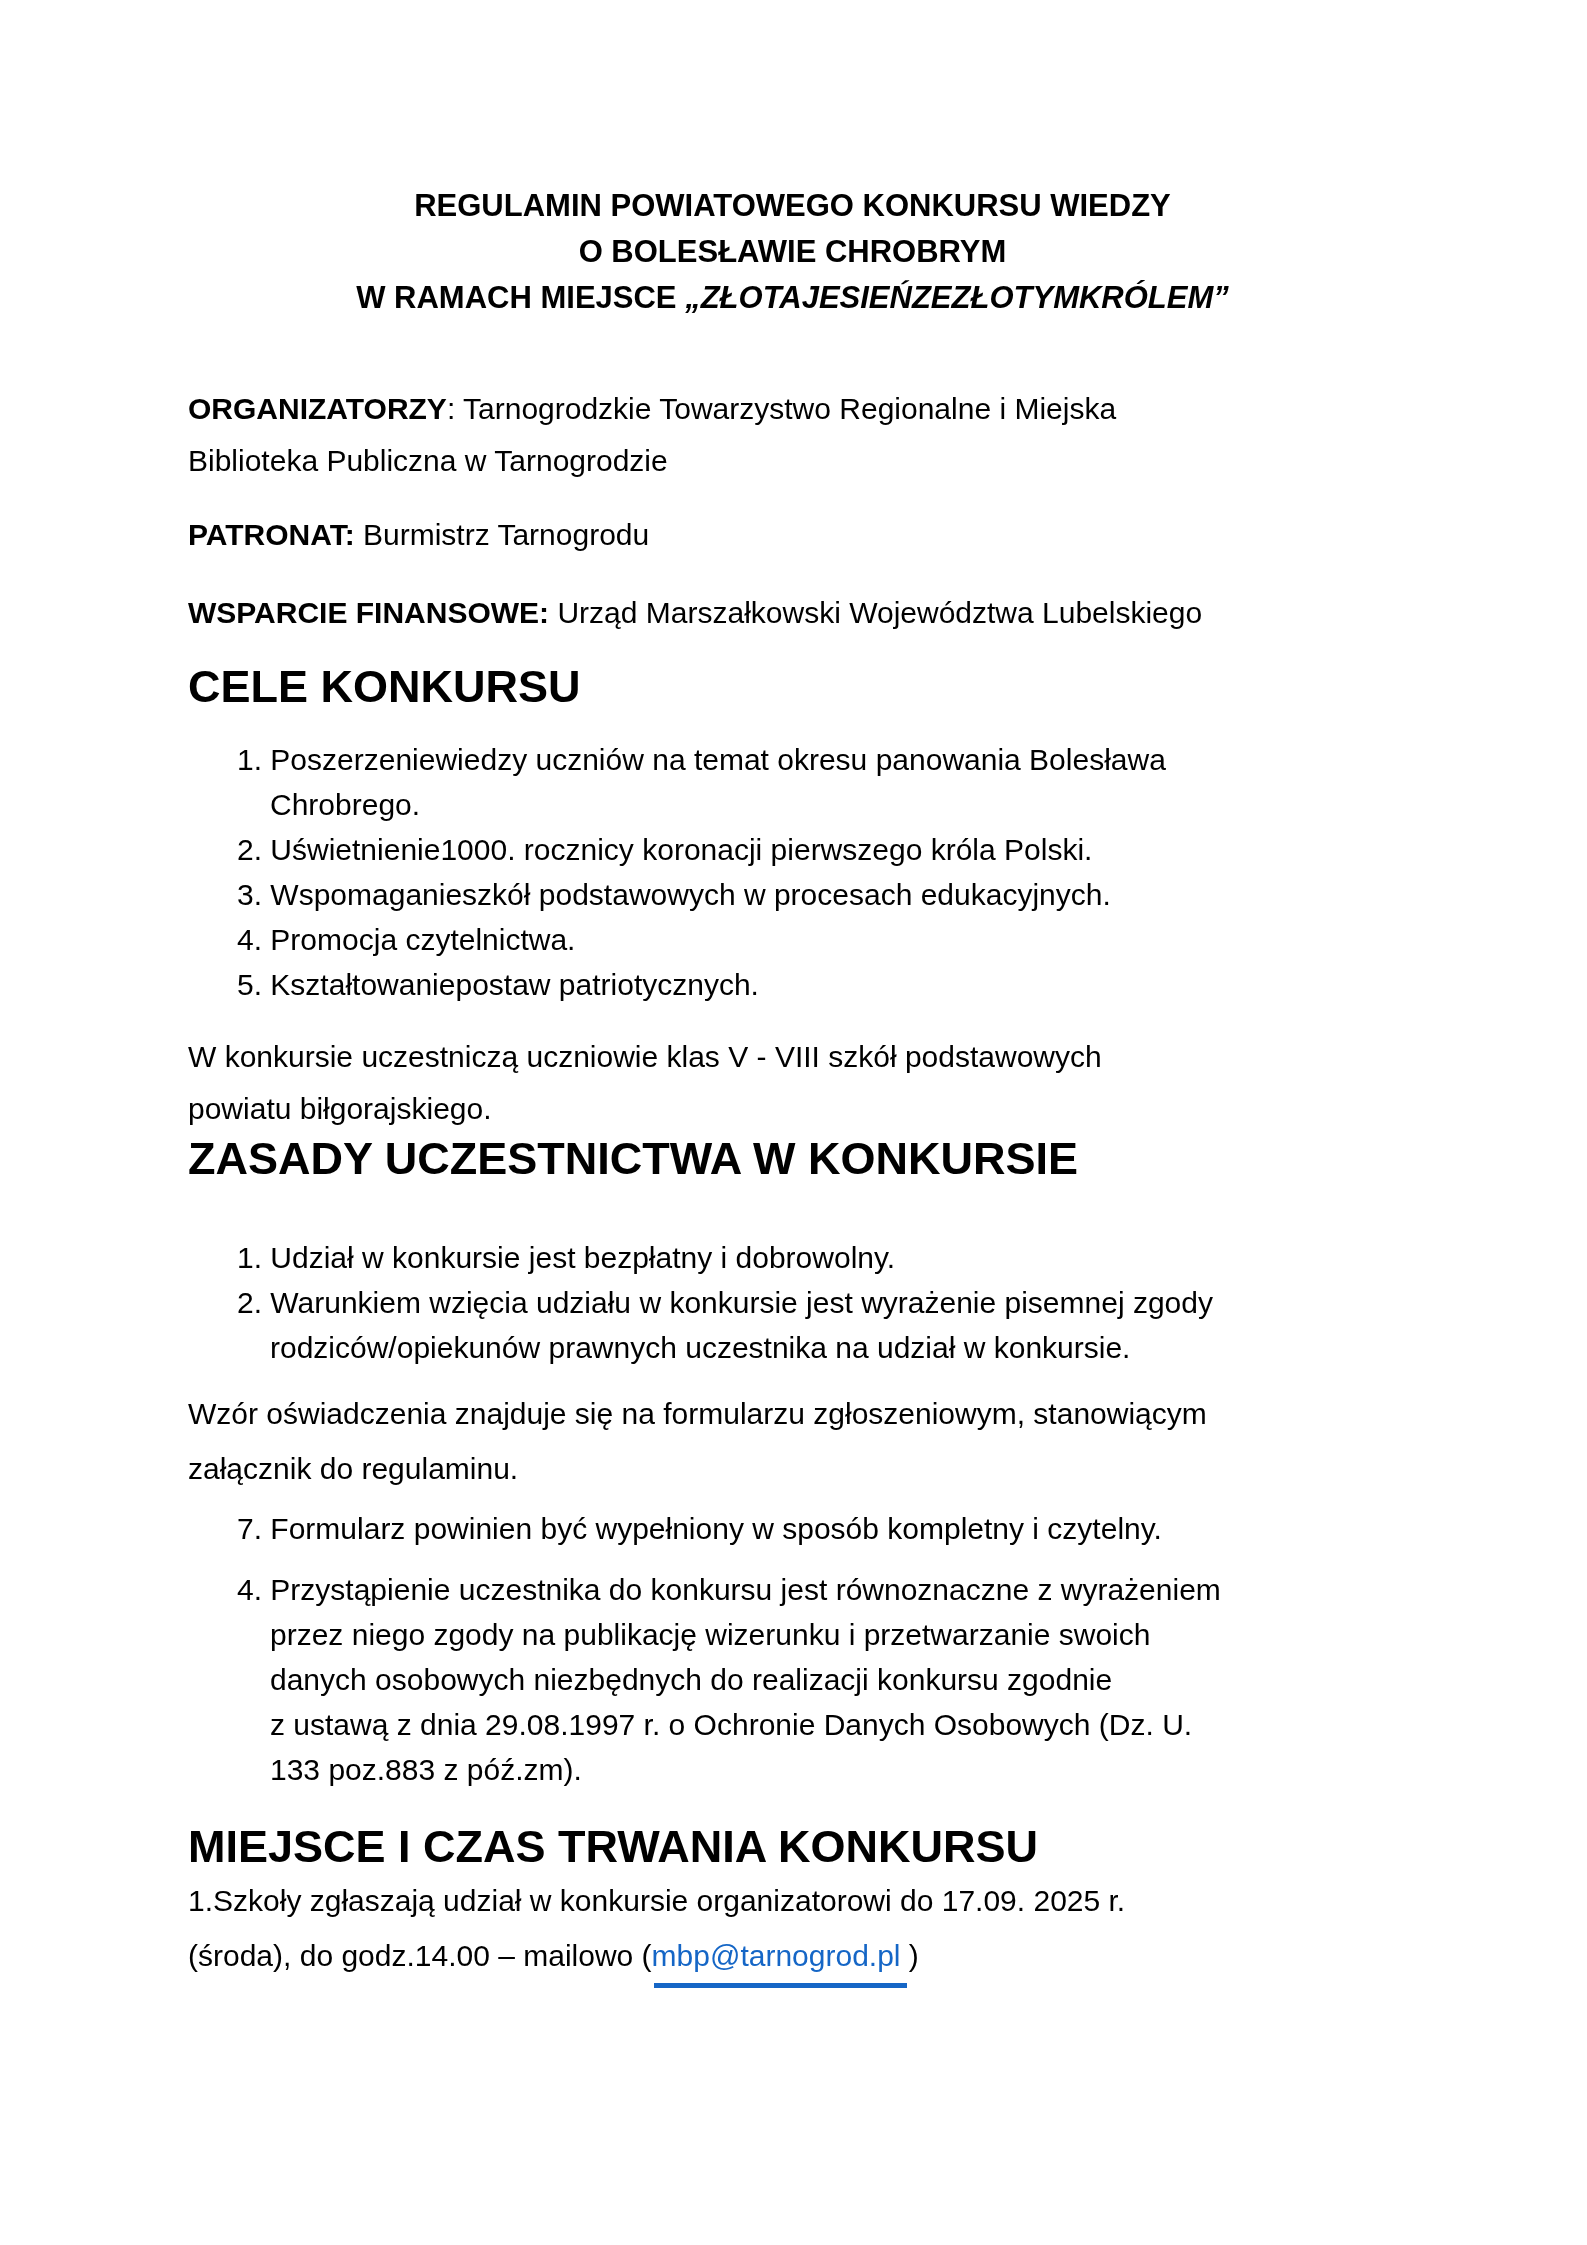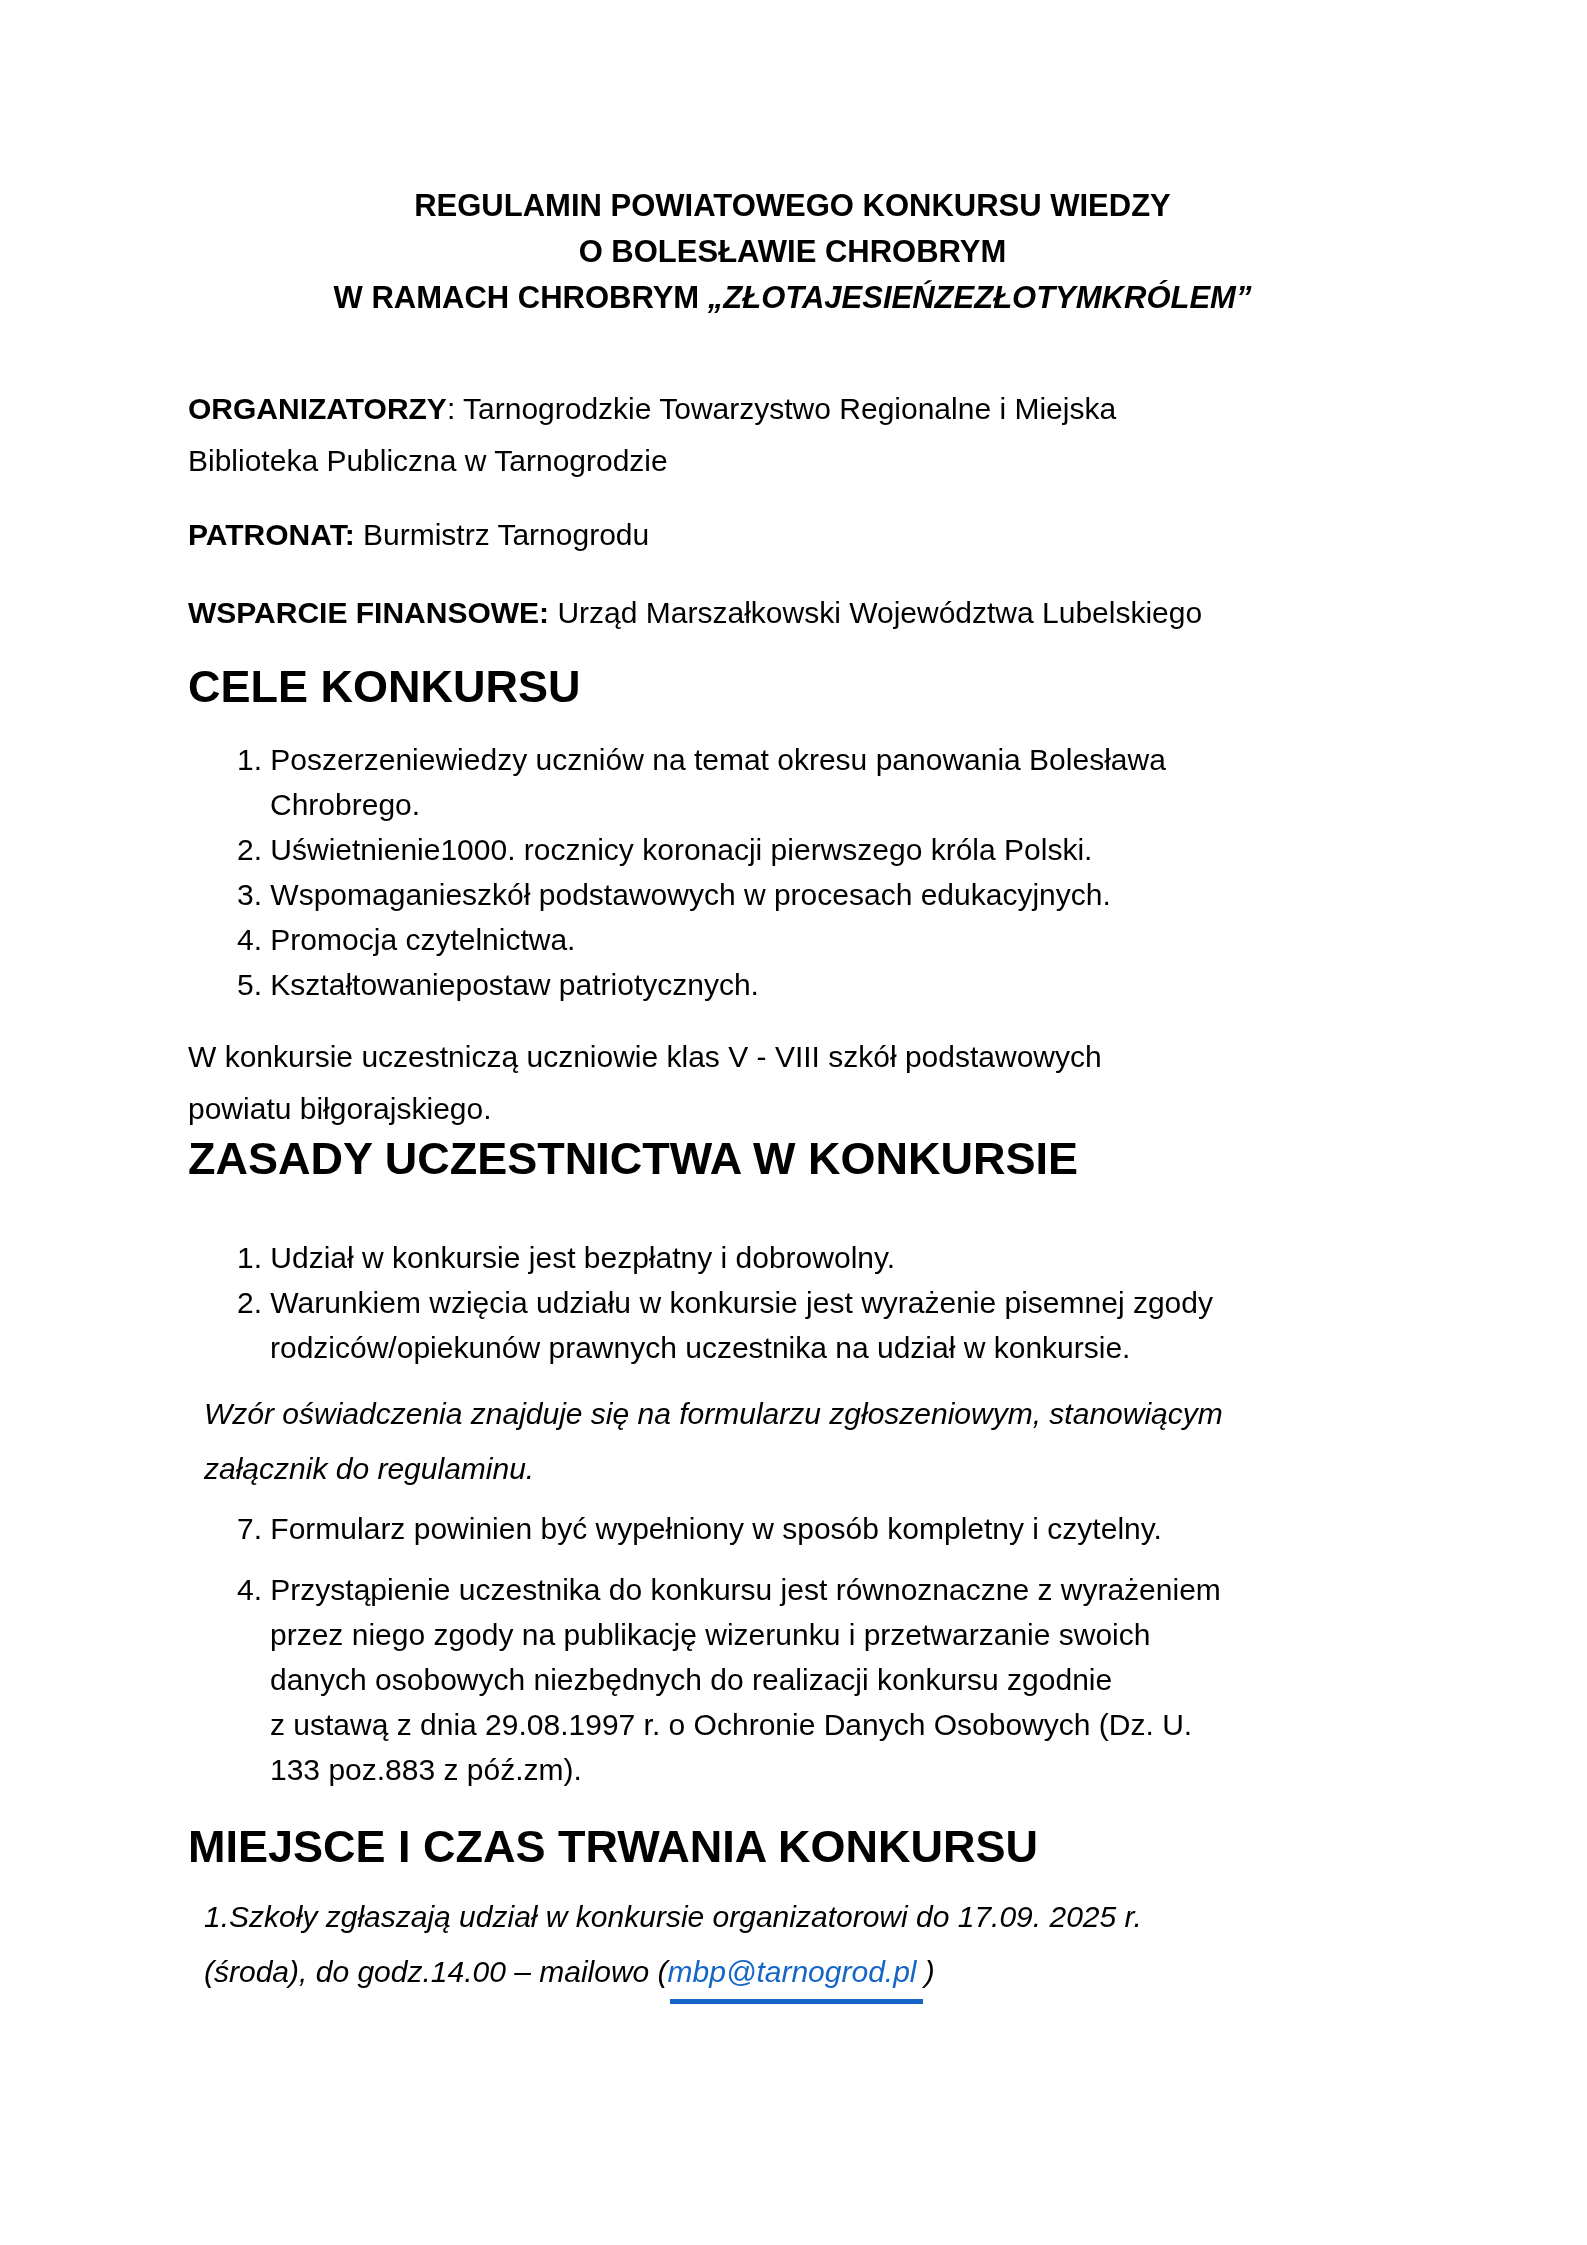--- a/index.html
+++ b/index.html
@@ -55,21 +55,21 @@
   
   .list { margin: 0; }
   .li-line  { line-height: 45px; padding-left: 49px; white-space: nowrap; }
   .li-cont  { line-height: 45px; padding-left: 82px; white-space: nowrap; }
   .mb-cele-list   { margin-bottom: 24px; }
   .mb-zasady-list { margin-bottom: 16px; }
   .mb-item3       { margin-bottom: 16px; }
   .mb-item4       { margin-bottom: 29px; }
 
   
-  .para-loose { margin: 16px; line-height: 55px; font-style: italic; }
+  .para-loose { margin: 0; line-height: 55px; }
   .mb-wzor { margin-bottom: 10px; }
 
   
   .email-link {
     color: var(--link-color, #1566c6);
     text-decoration: none;
     cursor: pointer;
     position: relative;
   }
   .email-link::after {
@@ -83,21 +83,21 @@
   }
 </style>
 </head>
 <body>
 
 <main class="page">
 
   <header class="doc-title">
     <span class="line">REGULAMIN POWIATOWEGO KONKURSU WIEDZY</span>
     <span class="line">O BOLESŁAWIE CHROBRYM</span>
-    <span class="line"><span>W RAMACH CHROBRYM </span><span class="project">„ZŁOTAJESIEŃZEZŁOTYMKRÓLEM”</span></span>
+    <span class="line"><span>W RAMACH MIEJSCE </span><span class="project">„ZŁOTAJESIEŃZEZŁOTYMKRÓLEM”</span></span>
   </header>
 
   <p class="para mb-organizers">
     <span class="line"><strong>ORGANIZATORZY</strong><span>: Tarnogrodzkie Towarzystwo Regionalne i Miejska</span></span>
     <span class="line">Biblioteka Publiczna w Tarnogrodzie</span>
   </p>
 
   <p class="para mb-patronat">
     <span class="line"><strong>PATRONAT:</strong><span> Burmistrz Tarnogrodu</span></span>
   </p>

